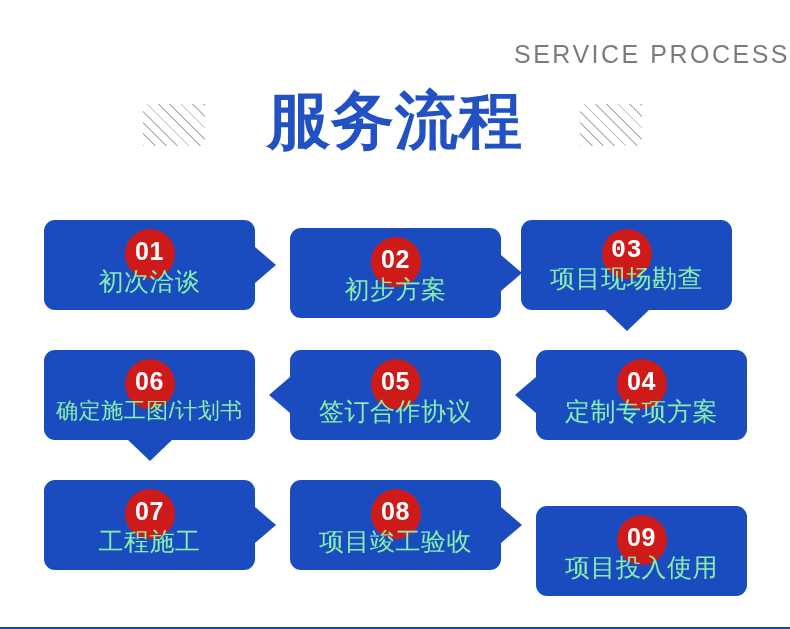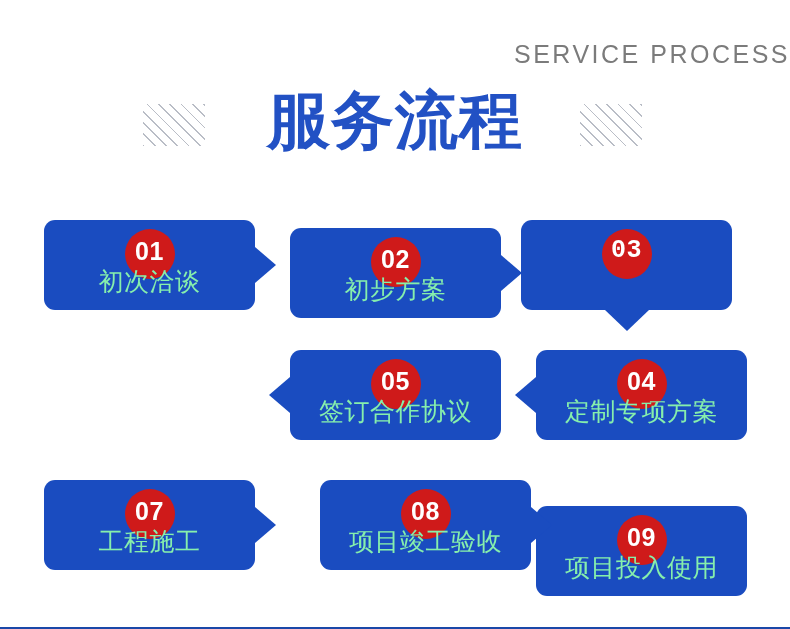--- a/index.html
+++ b/index.html
@@ -164,38 +164,44 @@
         <div class="label">初次洽谈</div>
         <div class="arrow right"></div>
       </div>
       <div class="card" style="left: 290px; top: 228px;">
         <div class="badge">02</div>
         <div class="label">初步方案</div>
         <div class="arrow right"></div>
       </div>
       <div class="card" style="left: 521px; top: 220px; font-family: Liberation Mono, monospace;">
         <div class="badge">03</div>
+        <div class="label">项目现场勘查</div>
         <div class="arrow down"></div>
       </div>
       <div class="card" style="left: 536px; top: 350px;">
         <div class="badge">04</div>
         <div class="label">定制专项方案</div>
         <div class="arrow left"></div>
       </div>
       <div class="card" style="left: 290px; top: 350px;">
         <div class="badge">05</div>
         <div class="label">签订合作协议</div>
         <div class="arrow left"></div>
       </div>
+      <div class="card" style="left: 44px; top: 350px;">
+        <div class="badge">06</div>
+        <div class="label small">确定施工图/计划书</div>
+        <div class="arrow down"></div>
+      </div>
       <div class="card" style="left: 44px; top: 480px;">
         <div class="badge">07</div>
         <div class="label">工程施工</div>
         <div class="arrow right"></div>
       </div>
-      <div class="card" style="left: 290px; top: 480px; margin-left: 30px;">
+      <div class="card" style="left: 290px; top: 480px;">
         <div class="badge">08</div>
         <div class="label">项目竣工验收</div>
         <div class="arrow right"></div>
       </div>
       <div class="card" style="left: 536px; top: 506px;">
         <div class="badge">09</div>
         <div class="label">项目投入使用</div>
       </div>
     </div>
 

